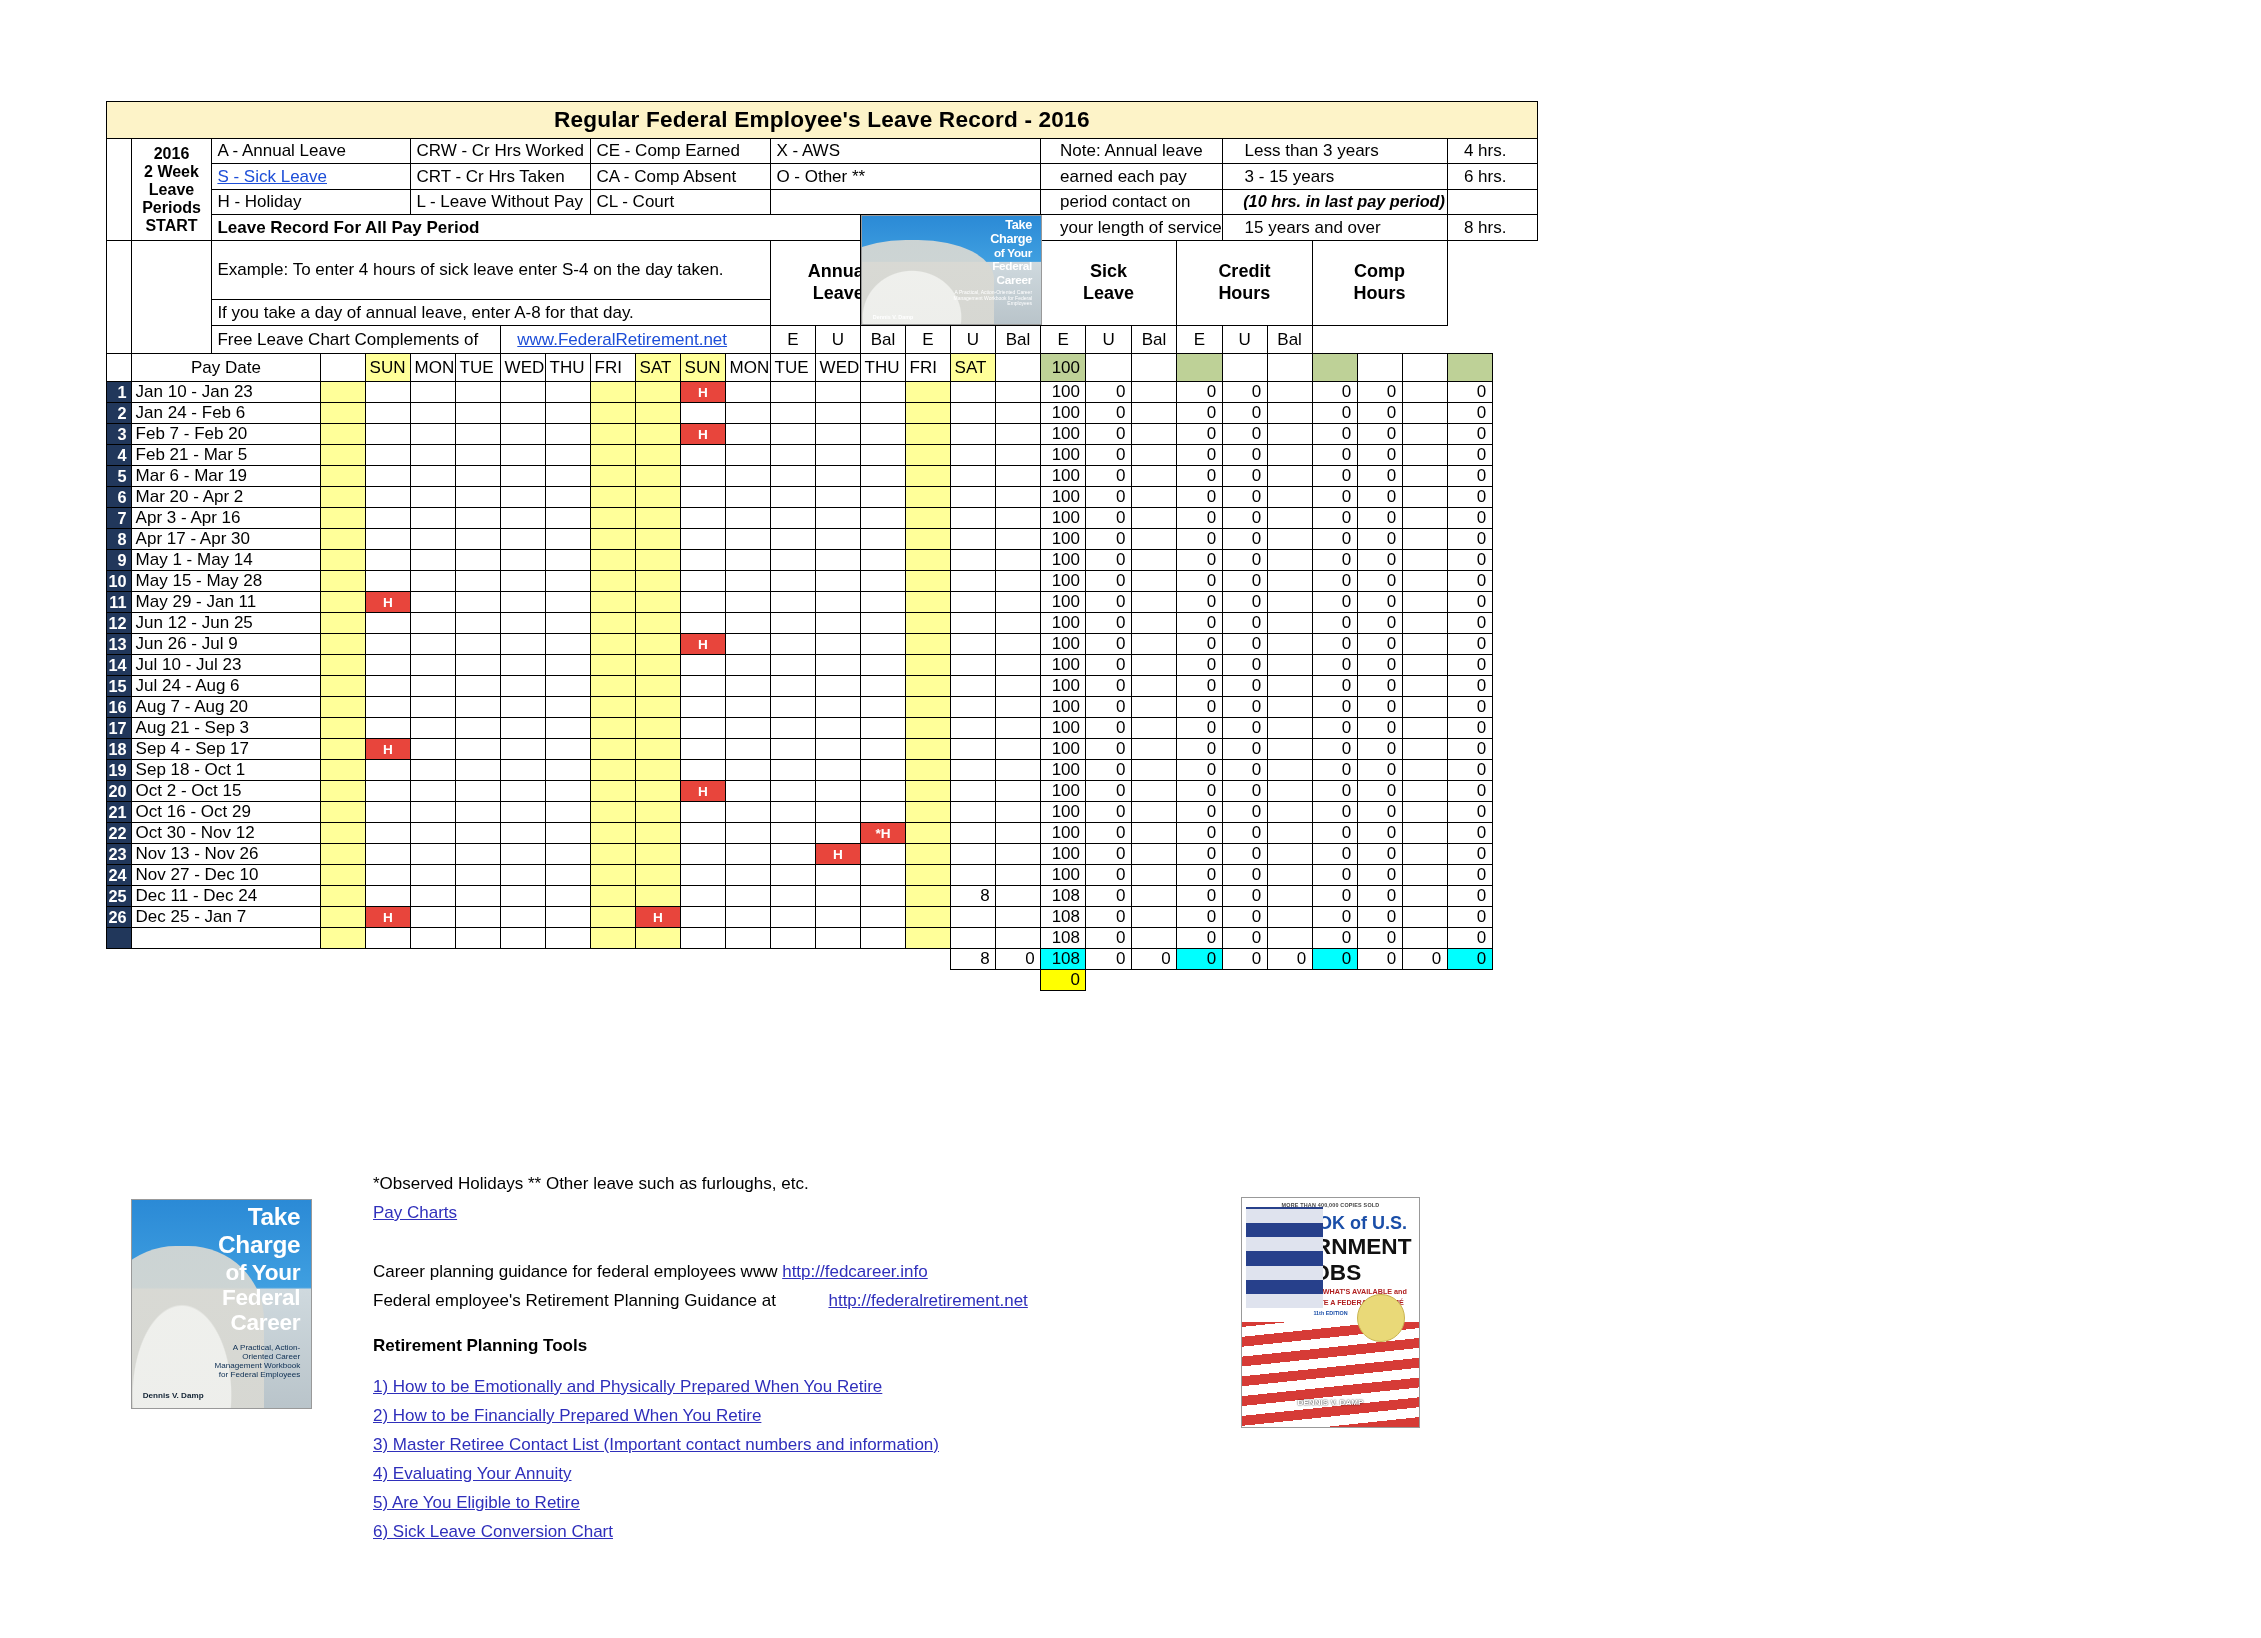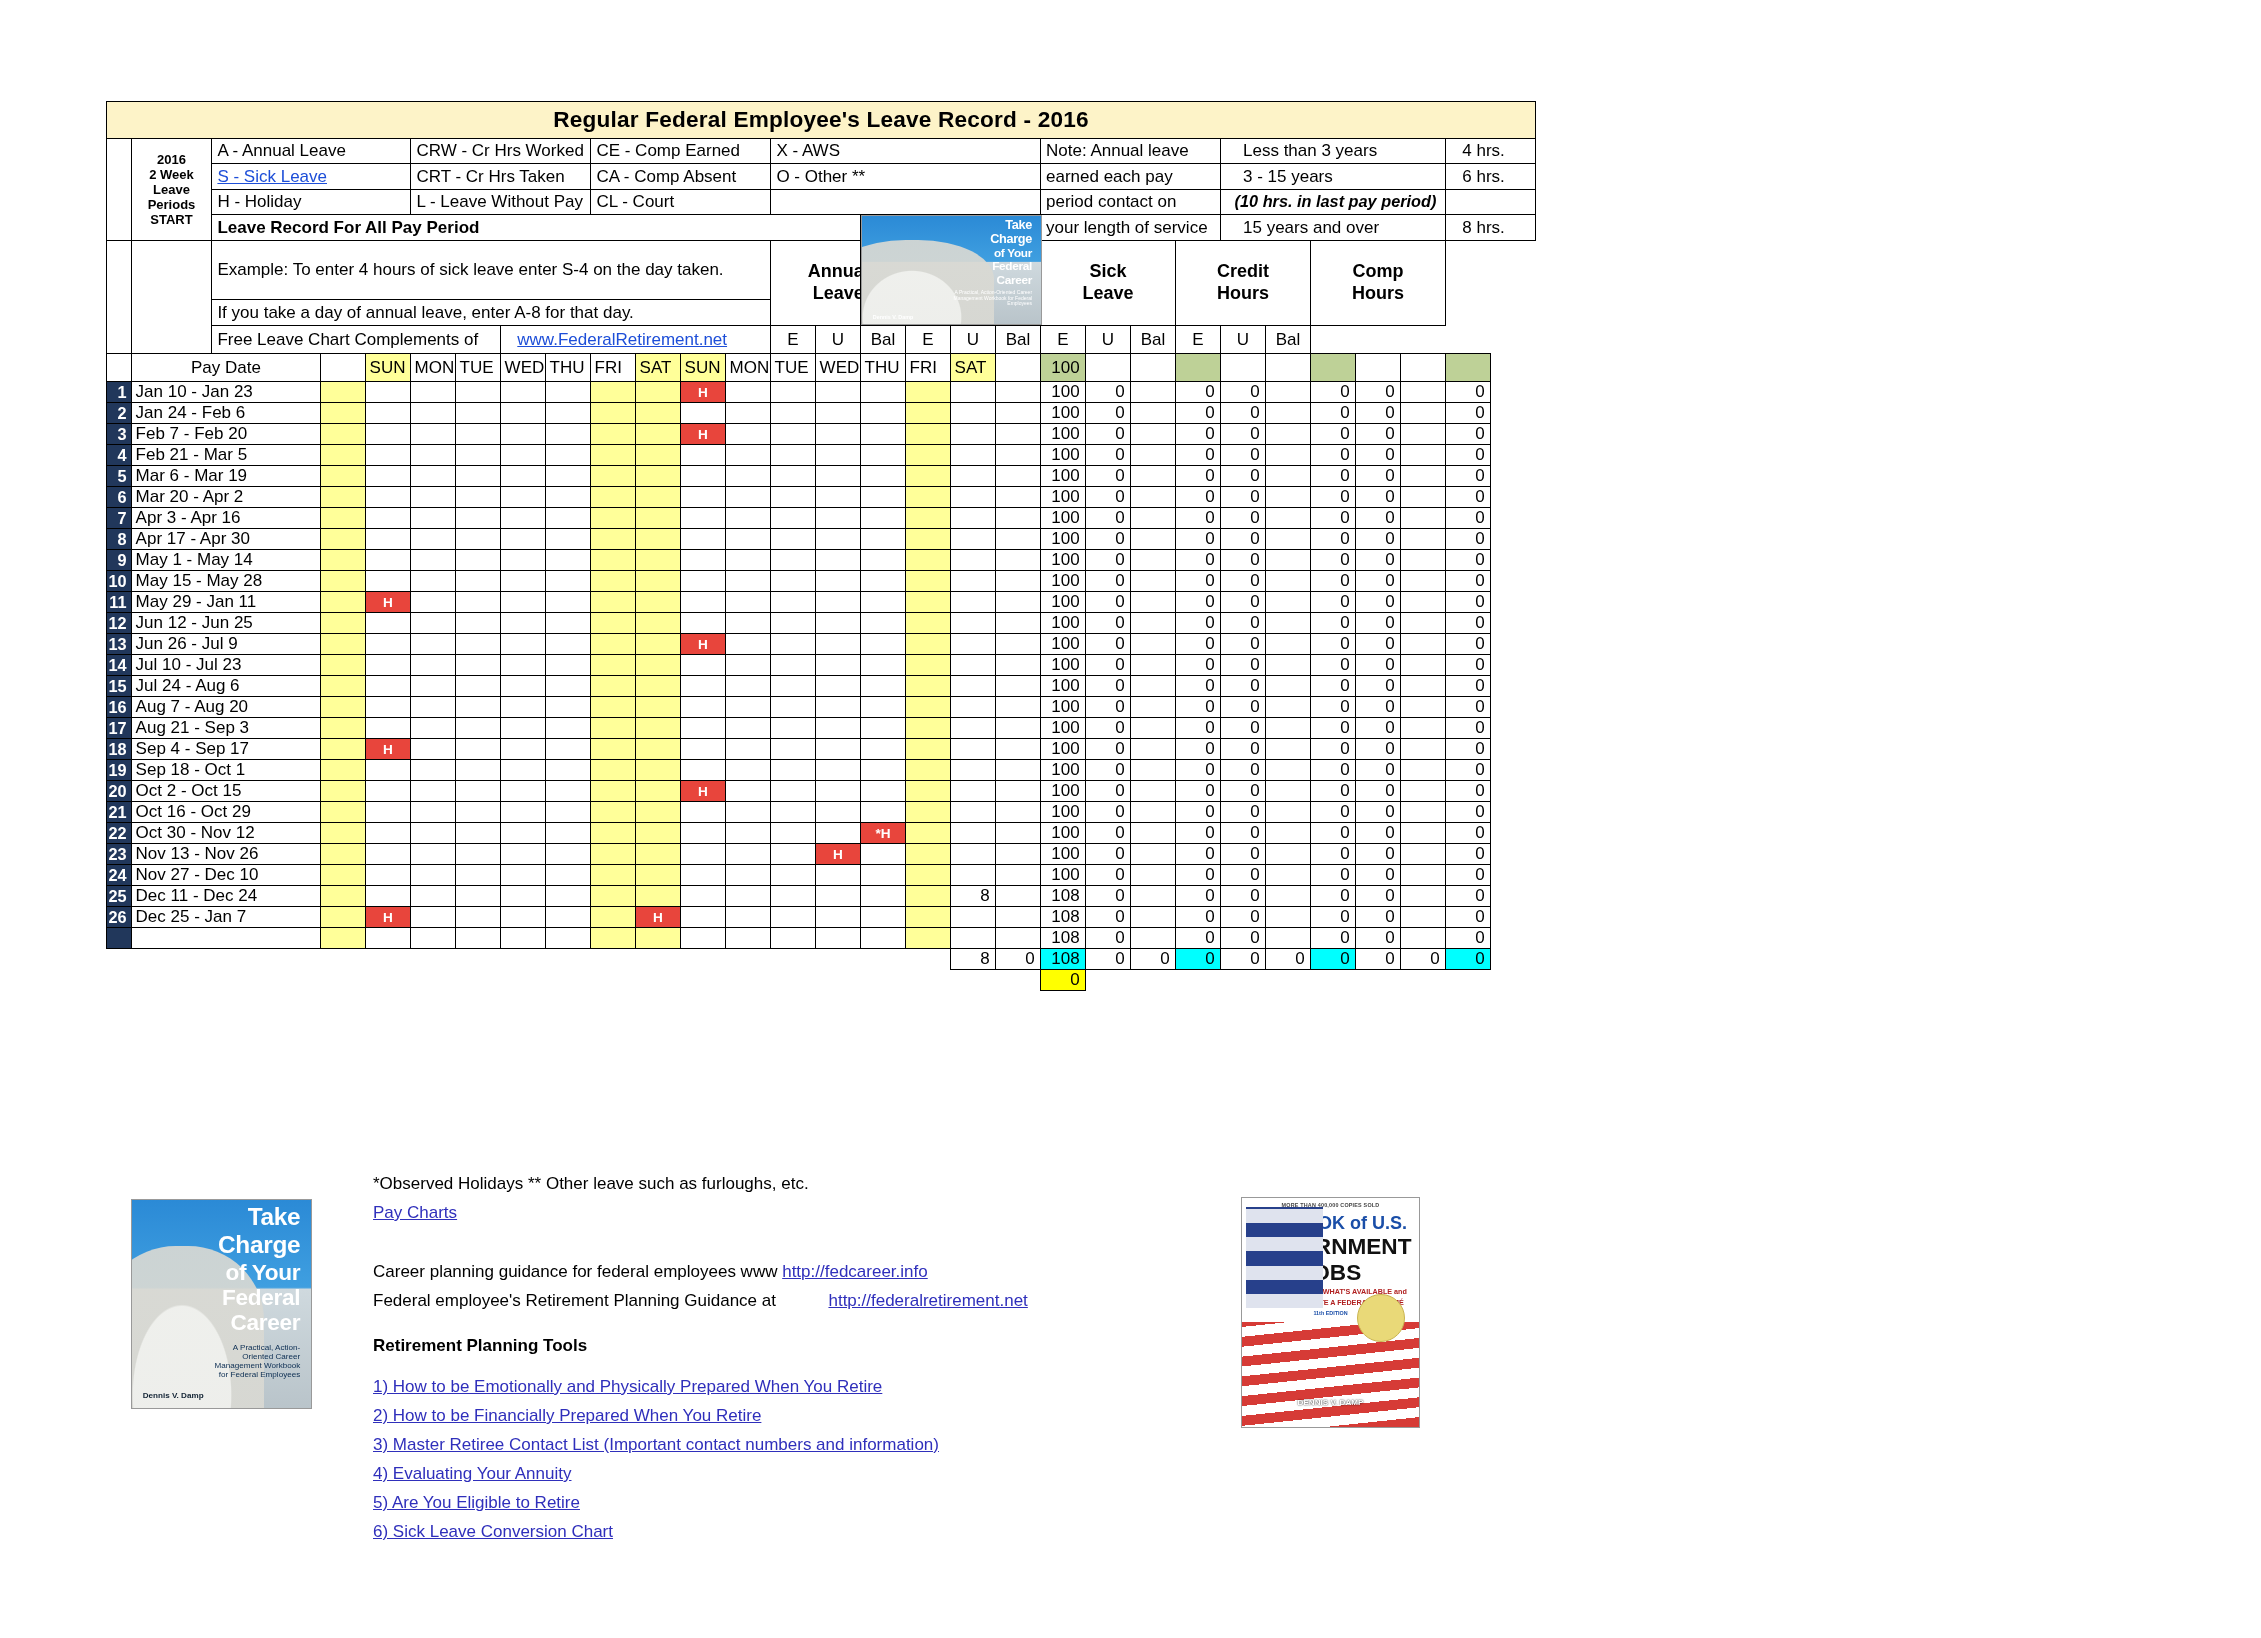--- a/index.html
+++ b/index.html
@@ -22,24 +22,24 @@
   .titleCell{
     background:#fdf3c8;border:1.8px solid #000;
     text-align:center;font-weight:bold;font-size:22.6px;letter-spacing:0.2px;
     height:36px;color:#000;
   }
 
   
   .legend{font-size:17px;color:#000;padding-left:5.4px;white-space:nowrap;}
   .legendLink{color:#1d4ed8;text-decoration:underline;}
   .legendBold{font-weight:bold;}
-  .noteTxt{font-size:17px;padding-left:5px;white-space:nowrap;}
+  .noteTxt{font-size:17px;padding-left:19px;white-space:nowrap;}
   .noteItal{font-style:italic;font-weight:bold;font-size:16.3px;}
 
-  .yearLbl{font-weight:bold;font-size:13px;}
+  .yearLbl{font-weight:bold;font-size:16px;}
 
   
   .catHdr{text-align:center;font-weight:bold;font-size:18px;line-height:1.22;}
   .subHdr{text-align:center;font-size:17px;height:27px;}
 
   
   .dayHdr{font-size:17px;padding-left:3.6px;height:27px;}
   .payDateHdr{font-size:17px;text-align:center;}
 
   

